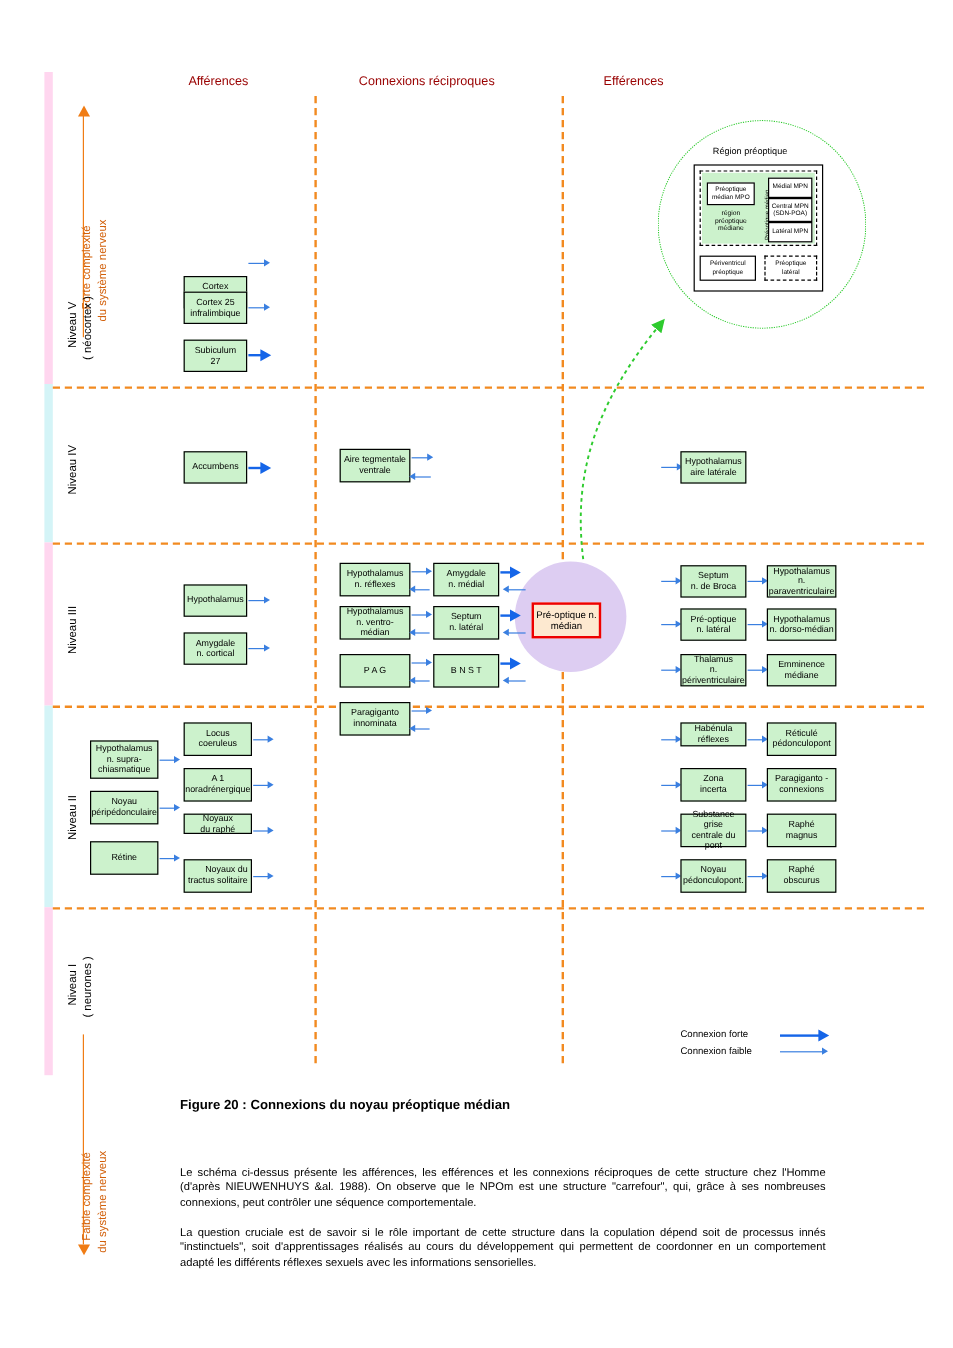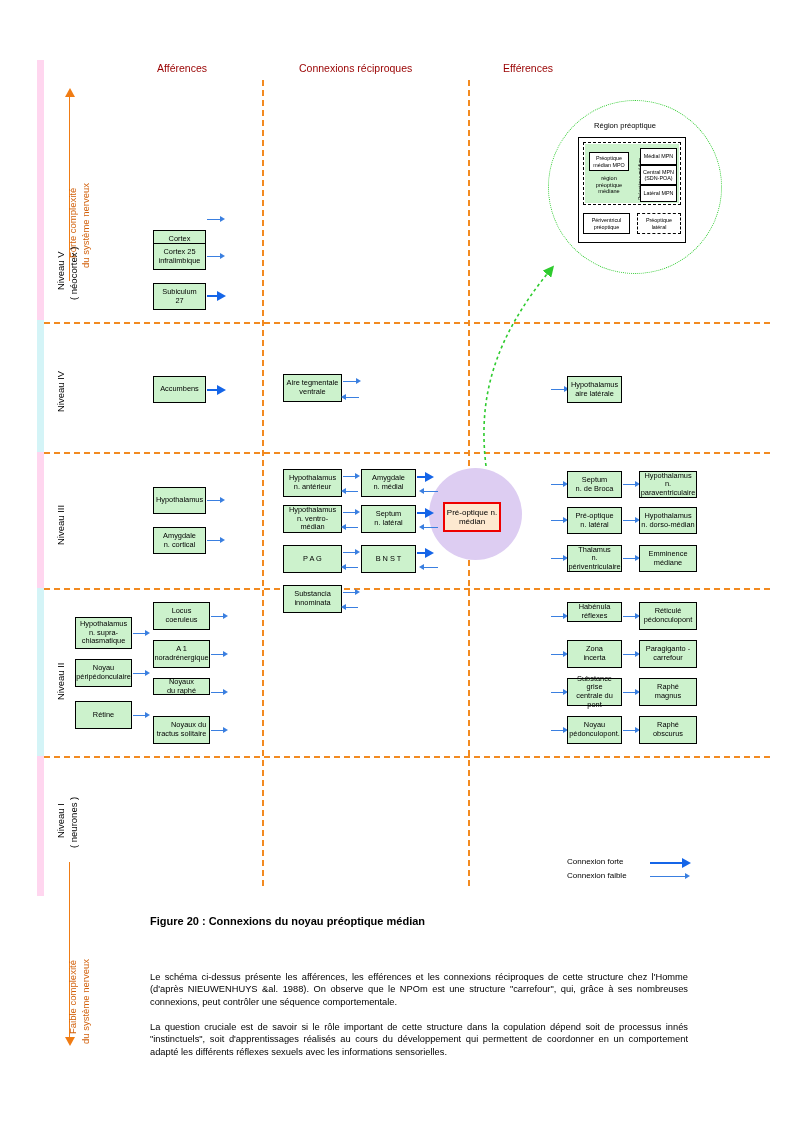--- a/index.html
+++ b/index.html
@@ -234,21 +234,21 @@
         <span>Amygdale</span>
          <span>n. cortical</span>
       </div>
   </div>
   <div class="arr thin" style="left:207px;top:540px;width:14px;"></div>
   <div class="ahead thinR" style="left:220px;top:537px;"></div>
 
   <div class="gbox" style="left:283px;top:469px;width:59px;height:28px;">
     <div>
         <span>Hypothalamus</span>
-         <span>n. antérieur</span>
+         <span>n. réflexes</span>
       </div>
   </div>
   <div class="arr thin" style="left:343px;top:476px;width:13px;"></div>
   <div class="ahead thinR" style="left:355px;top:473px;"></div>
   <div class="arr thin" style="left:345px;top:491px;width:13px;"></div>
   <div class="ahead thinL" style="left:341px;top:488px;"></div>
 
   <div class="gbox" style="left:283px;top:505px;width:59px;height:28px;">
     <div>
         <span>Hypothalamus</span>
@@ -265,21 +265,21 @@
         <span>P A G</span>
       </div>
   </div>
   <div class="arr thin" style="left:343px;top:552px;width:13px;"></div>
   <div class="ahead thinR" style="left:355px;top:549px;"></div>
   <div class="arr thin" style="left:345px;top:567px;width:13px;"></div>
   <div class="ahead thinL" style="left:341px;top:564px;"></div>
 
   <div class="gbox" style="left:283px;top:585px;width:59px;height:28px;">
     <div>
-        <span>Substancia</span>
+        <span>Paragiganto</span>
          <span>innominata</span>
       </div>
   </div>
   <div class="arr thin" style="left:343px;top:592px;width:13px;"></div>
   <div class="ahead thinR" style="left:355px;top:589px;"></div>
   <div class="arr thin" style="left:345px;top:607px;width:13px;"></div>
   <div class="ahead thinL" style="left:341px;top:604px;"></div>
 
   <div class="gbox" style="left:361px;top:469px;width:55px;height:28px;">
     <div>
@@ -450,21 +450,21 @@
     <div>
         <span>Zona</span>
          <span>incerta</span>
       </div>
   </div>
   <div class="arr thin" style="left:623px;top:654px;width:13px;"></div>
   <div class="ahead thinR" style="left:635px;top:651px;"></div>
   <div class="gbox" style="left:639px;top:640px;width:58px;height:28px;">
     <div>
         <span>Paragiganto -</span>
-         <span>carrefour</span>
+         <span>connexions</span>
       </div>
   </div>
 
   <div class="arr thin" style="left:551px;top:692px;width:13px;"></div>
   <div class="ahead thinR" style="left:563px;top:689px;"></div>
   <div class="gbox" style="left:567px;top:678px;width:55px;height:28px;">
     <div>
         <span>Substance grise</span>
          <span>centrale du pont</span>
       </div>

